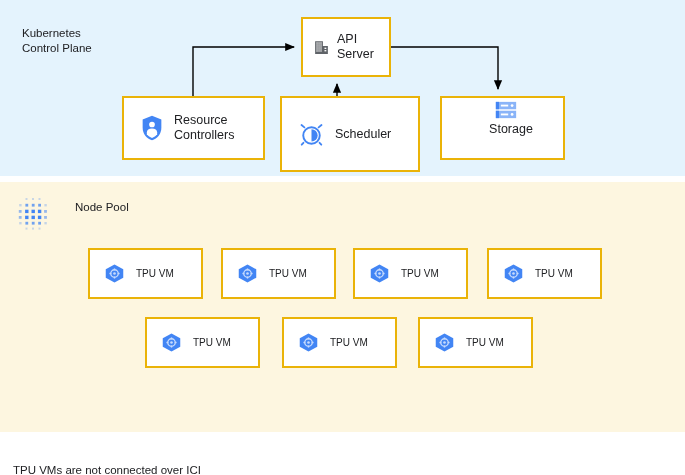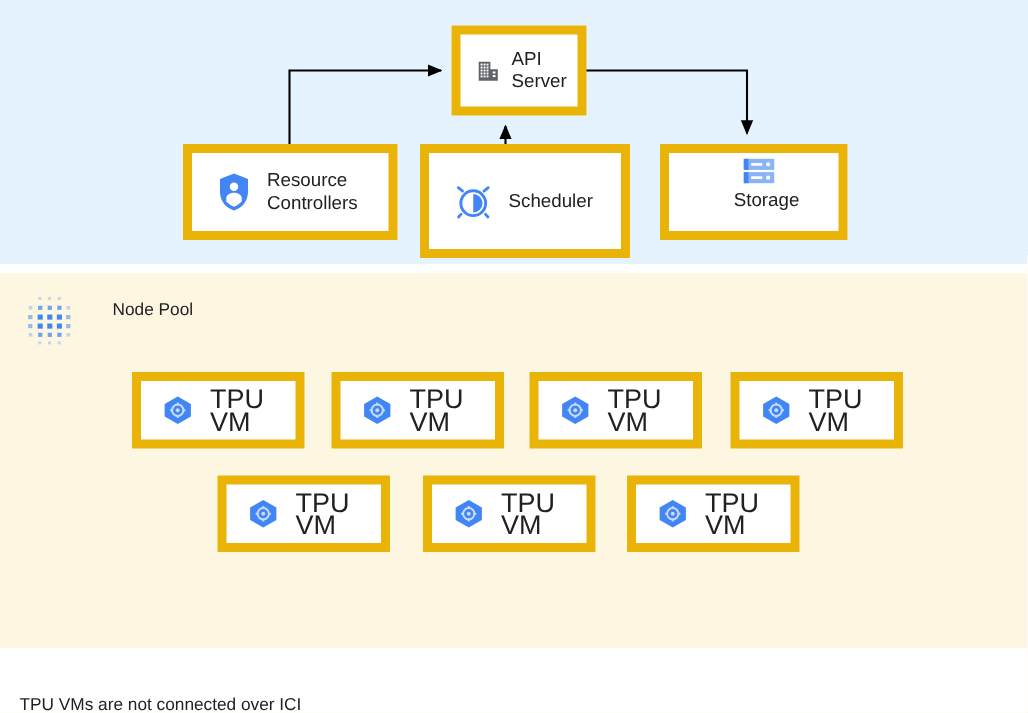--- a/index.html
+++ b/index.html
@@ -63,21 +63,21 @@
     top: 194px;
     width: 40px;
     height: 40px;
   }
 
   
   .box {
     position: absolute;
     box-sizing: border-box;
     background: #ffffff;
-    border: 6px solid #eab308;
+    border: 2px solid #eab308;
     display: flex;
     align-items: center;
     color: #202124;
   }
   .box .box-icon {
     flex: 0 0 auto;
     display: flex;
     align-items: center;
     justify-content: center;
   }
@@ -114,21 +114,21 @@
   }
   #box-storage .box-icon { margin-right: 11px; }
 
   
   .tpu-vm-box {
     width: 115px;
     height: 51px;
     padding-left: 14px;
   }
   .tpu-vm-box .box-icon { margin-right: 11px; }
-  .tpu-vm-box .box-label { font-size: 18px; }
+  .tpu-vm-box .box-label { font-size: 10px; }
 
   
   #connectors {
     position: absolute;
     left: 0;
     top: 0;
     width: 685px;
     height: 475px;
     pointer-events: none;
   }
@@ -143,20 +143,22 @@
     color: #202124;
   }
 </style>
 </head>
 <body>
 
 <div id="diagram">
 
   <div class="band" id="control-plane-band"></div>
 
+  <div class="section-label" id="control-plane-label">Kubernetes
+Control Plane</div>
 
   <div class="box" id="box-api-server">
     <span class="box-icon">
       <svg width="17" height="17" viewBox="0 0 24 24" aria-hidden="true">
         <path fill="#5f6368" d="M3 3h11v7h7v11H3V3z"></path>
         <g fill="#ffffff">
           <rect x="4.8" y="4.8" width="1.8" height="1.8"></rect>
           <rect x="7.6" y="4.8" width="1.8" height="1.8"></rect>
           <rect x="10.4" y="4.8" width="1.8" height="1.8"></rect>
           <rect x="4.8" y="7.6" width="1.8" height="1.8"></rect>

